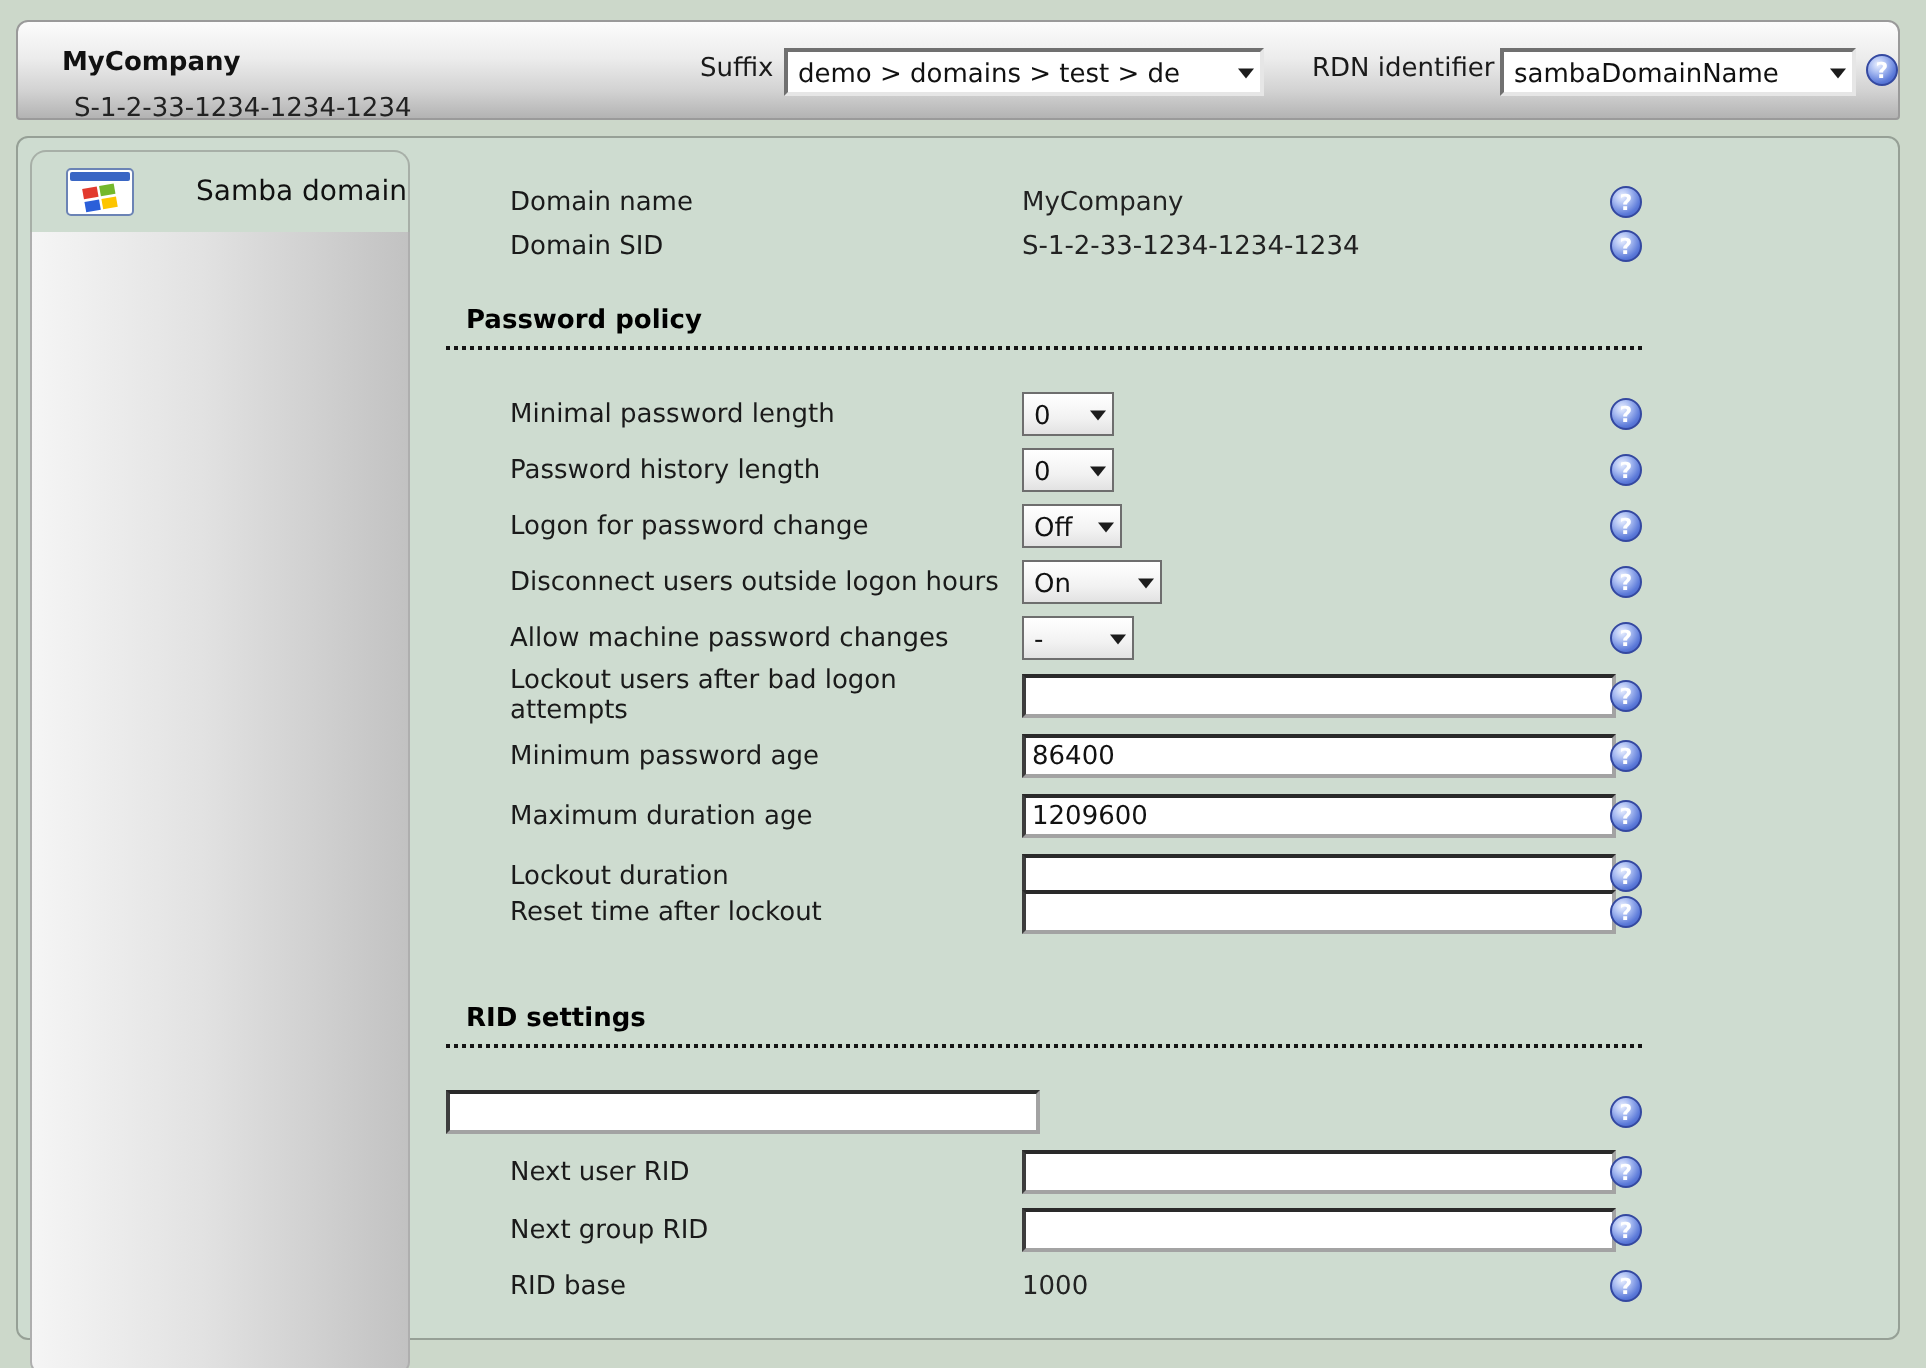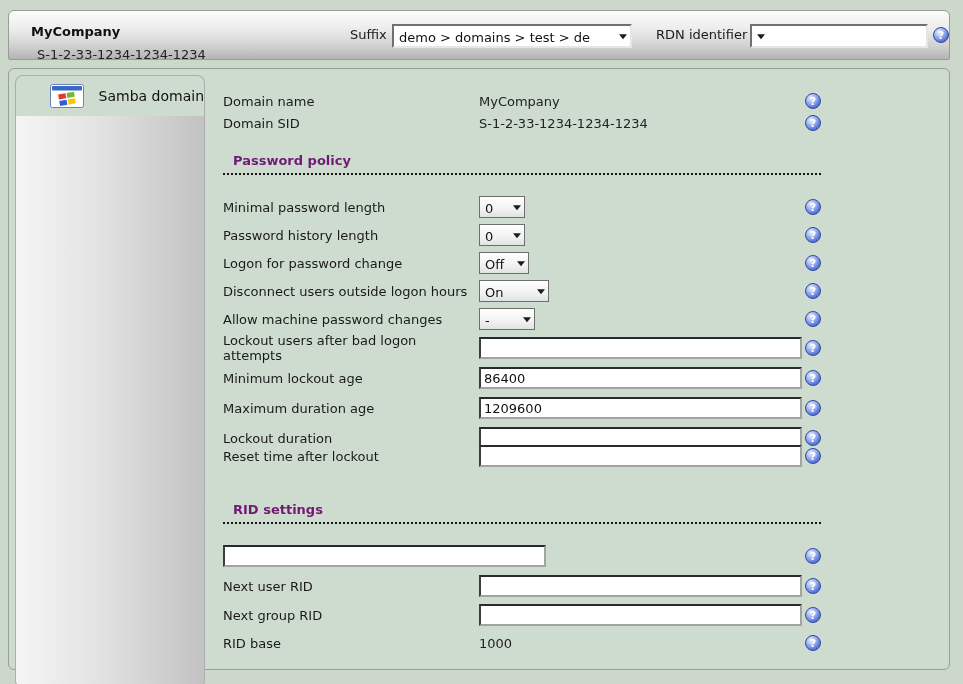--- a/index.html
+++ b/index.html
@@ -68,48 +68,47 @@
   .box {
     position:absolute; left:8px; top:68px; width:942px; height:602px;
     background:#cedcd0; border:1px solid #96a096; border-radius:6px;
   }
 
   
   .tab {
     position:absolute; left:6px; top:6px; width:190px; height:41px;
     background:#cedcd0; border:1px solid #a7afa7; border-bottom:none;
     border-radius:8px 8px 0 0;
-    display:flex; align-items:center; padding-left:17px; gap:15px;
+    display:flex; align-items:center; padding-left:17px; gap:31px;
     cursor:pointer;
-    justify-content:flex-end;
   }
   .tab-label { font-size:14px; color:#111; }
   .side-panel {
     position:absolute; left:6px; top:47px; width:190px; height:571px;
     background:linear-gradient(90deg,#f5f5f5 0%,#e2e2e2 45%,#c2c2c2 100%);
     border:1px solid #aeaeae; border-top:none;
     border-radius:0 0 6px 6px;
   }
 
   
   .crow { position:absolute; left:214px; width:625px; height:22px; display:flex; align-items:center; }
-  .crow .lbl { width:256px; flex:none; color:#1a1a1a; }
+  .crow .lbl { width:256px; flex:none; color:#1a1a1a;margin-left:32px; }
   .crow .sval { color:#222; }
   .crow .help { position:absolute; left:582px; top:50%; margin-top:-8px; }
   .crow.static { height:18px; }
 
   .sect {
     position:absolute; left:214px; width:598px;
-    font-weight:bold; color:#701a75;
+    font-weight:bold; color:#000000;
     padding:0 0 5px 10px;
     border-bottom:2px dotted #141414;
   }
 
   .tin {
-    width:323px; height:22px;
+    width:297px; height:22px;
     border-style:solid; border-width:2px;
     border-color:#2a2a2a #a3a3a3 #a3a3a3 #3d3d3d;
     background:#ffffff; padding:1px 3px;
     font-family:"DejaVu Sans","Liberation Sans",sans-serif; font-size:13px; color:#111;
   }
   .sel.inrow { height:22px; }
 </style>
 </head>
 <body>
 
@@ -120,20 +119,21 @@
     <span class="hdr-sub">S-1-2-33-1234-1234-1234</span>
 
     <span class="hdr-lbl suffix-lbl">Suffix</span>
     <div class="sel hdr-sel suffix-sel">
       <span class="val">demo &gt; domains &gt; test &gt; de</span>
       <span class="btn"></span>
     </div>
 
     <span class="hdr-lbl rdn-lbl">RDN identifier</span>
     <div class="sel hdr-sel rdn-sel">
+      <span class="val">sambaDomainName</span>
       <span class="btn"></span>
     </div>
 
     <span class="help hdr-help">?</span>
   </div>
 
   <div class="box">
 
     <div class="tab">
       <svg width="34" height="24" viewBox="0 0 34 24">
@@ -203,21 +203,21 @@
       </div>
       <span class="help">?</span>
     </div>
 
     <div class="crow" style="top:268px">
       <span class="lbl">Lockout users after bad logon attempts</span>
       <input type="text" class="tin" value="" style="">
       <span class="help">?</span>
     </div>
     <div class="crow" style="top:298px">
-      <span class="lbl">Minimum lockout age</span>
+      <span class="lbl">Minimum password age</span>
       <input type="text" class="tin" value="86400" style="">
       <span class="help">?</span>
     </div>
     <div class="crow" style="top:328px">
       <span class="lbl">Maximum duration age</span>
       <input type="text" class="tin" value="1209600" style="">
       <span class="help">?</span>
     </div>
     <div class="crow" style="top:358px">
       <span class="lbl">Lockout duration</span>

